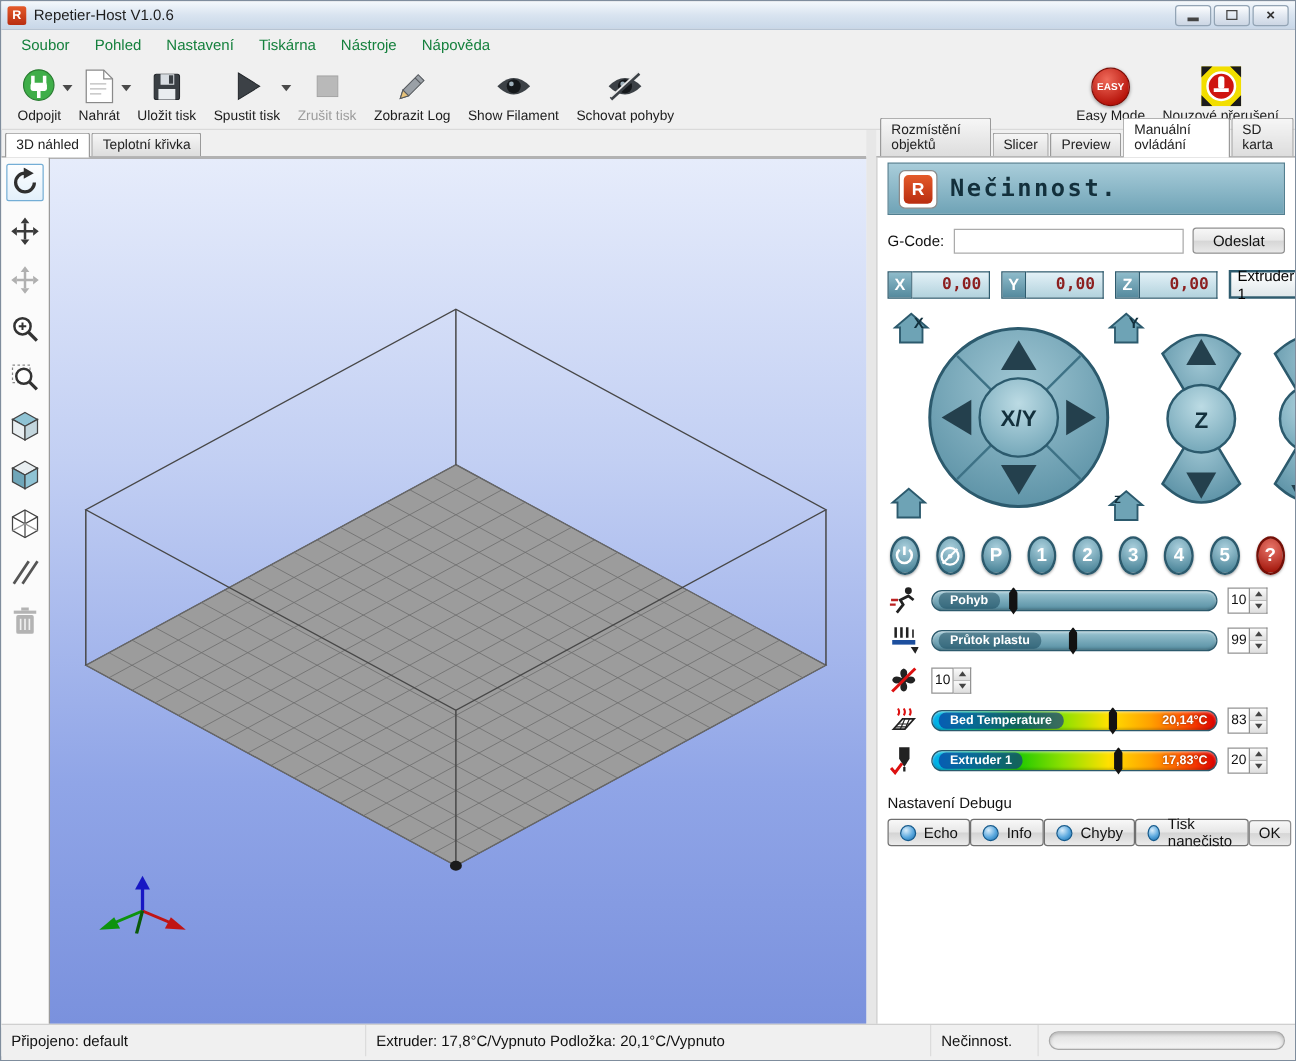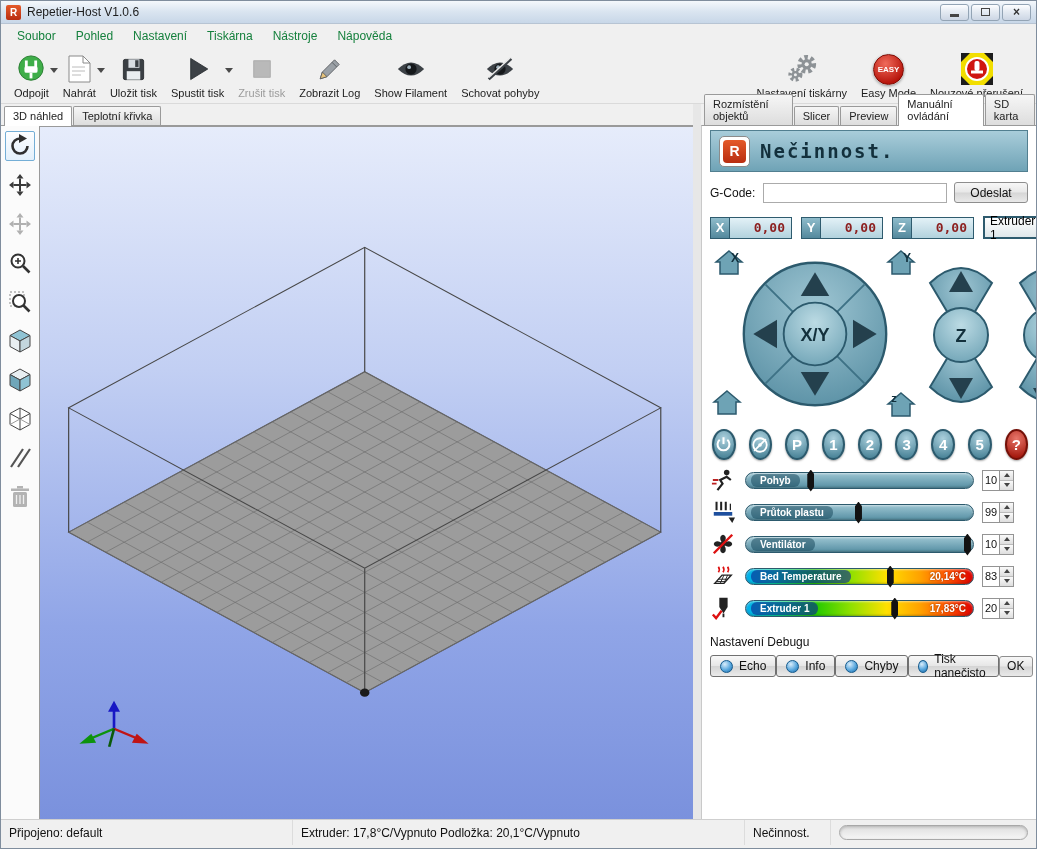--- a/index.html
+++ b/index.html
@@ -220,33 +220,20 @@
             <circle cx="16" cy="12" r="6" fill="#15181b"></circle>
             <circle cx="14" cy="10" r="2" fill="#9fb0bb"></circle>
             <path d="M4 23L28 1" stroke="#3c4146" stroke-width="3"></path>
             <path d="M4 21L28 -1" stroke="#e9e9e9" stroke-width="1.5"></path>
           </svg>
       </span>
       <span class="tb-label">Schovat pohyby</span>
     </div>
 
     <div class="tb-right">
-      <div class="tb-btn">
-        <span class="tb-icon">
-          <svg width="34" height="30" viewBox="0 0 34 30">
-            <circle cx="22" cy="10" r="7" fill="none" stroke="#8d9296" stroke-width="6" stroke-dasharray="3.4 2.7"></circle>
-            <circle cx="22" cy="10" r="5.5" fill="#8d9296"></circle>
-              <circle cx="22" cy="10" r="2.2" fill="#f0f0f0"></circle>
-            <circle cx="10" cy="21" r="5" fill="none" stroke="#8d9296" stroke-width="5" stroke-dasharray="2.6 2.2"></circle>
-            <circle cx="10" cy="21" r="4" fill="#8d9296"></circle>
-              <circle cx="10" cy="21" r="1.6" fill="#f0f0f0"></circle>
-          </svg>
-        </span>
-        <span class="tb-label">Nastavení tiskárny</span>
-      </div>
       <div class="tb-btn">
         <span class="tb-icon">
             <span class="easy-badge">EASY</span>
           </span>
         <span class="tb-label">Easy Mode</span>
       </div>
       <div class="tb-btn">
         <span class="tb-icon">
           <svg width="32" height="32" viewBox="0 0 32 32">
               <rect width="32" height="32" fill="#f2de00"></rect>
@@ -579,24 +566,20 @@
                 <g fill="#222">
                   <circle cx="13" cy="13" r="2.6"></circle>
                   <path d="M13 13C9 9 9 4 13 3c4 1 4 6 0 10z"></path>
                   <path d="M13 13c4-4 9-4 10 0-1 4-6 4-10 0z"></path>
                   <path d="M13 13c-4 4-9 4-10 0 1-4 6-4 10 0z"></path>
                   <path d="M13 13c4 4 4 9 0 10-4-1-4-6 0-10z"></path>
                 </g>
                 <path d="M3 23L23 3" stroke="#d11" stroke-width="2.6"></path>
               </svg>
           </span>
-          <div class="track">
-            <span class="track-label">Ventilátor</span>
-            <span class="thumb" style="left:96%;"></span>
-          </div>
           <div class="num">
             <input value="100" style="">
             <div class="spin">
                 <div class="up"></div>
                 <div class="down"></div>
               </div>
           </div>
         </div>
 
         <div class="srow">

